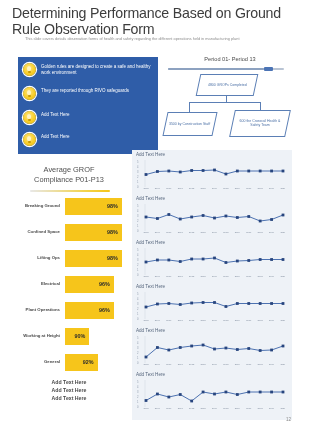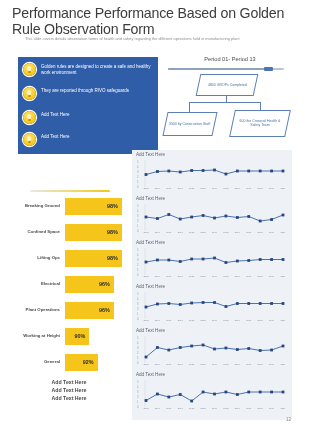--- a/index.html
+++ b/index.html
@@ -129,21 +129,21 @@
   .pagenum{
     position:absolute;right:7px;bottom:5px;
     font-size:4.6px;color:#8a8a8a;
   }
 </style>
 </head>
 <body>
 
 <div class="slide">
 
-  <div class="title">Performance Performance Based on Golden Rule Observation Form</div>
+  <div class="title">Determining Performance Based on Ground Rule Observation Form</div>
   <div class="subtitle">This slide covers details observation forms of health and safety regarding the different operations held in manufacturing plant</div>
 
   <div class="bluepanel">
     <div class="bullet b0">
       <span class="bulb"></span>
       <span class="btxt">Golden rules are designed to create a safe and healthy work environment</span>
     </div>
     <div class="bullet b1">
       <span class="bulb"></span>
       <span class="btxt">They are reported through RIVO safeguards</span>
@@ -175,20 +175,24 @@
     </div>
     <div class="node n-left">
       <span>3500 by Construction Staff</span>
     </div>
     <div class="node n-right">
       <span>600 the Crossrail Health &amp; Safety Team</span>
     </div>
   </div>
 
   <div class="grofcard">
+    <div class="grof-title">
+      <div>Average GROF</div>
+      <div>Compliance P01-P13</div>
+    </div>
     <div class="grof-underline"></div>
     <div id="bars">
         <div class="barrow" style="top: 36px;">
           <div class="barlabel">Breaking Ground</div>
           <div class="bartrack">
             <div class="barfill" style="width: 87.5%;">
               <span class="barval">98%</span>
             </div>
           </div>
         </div>

